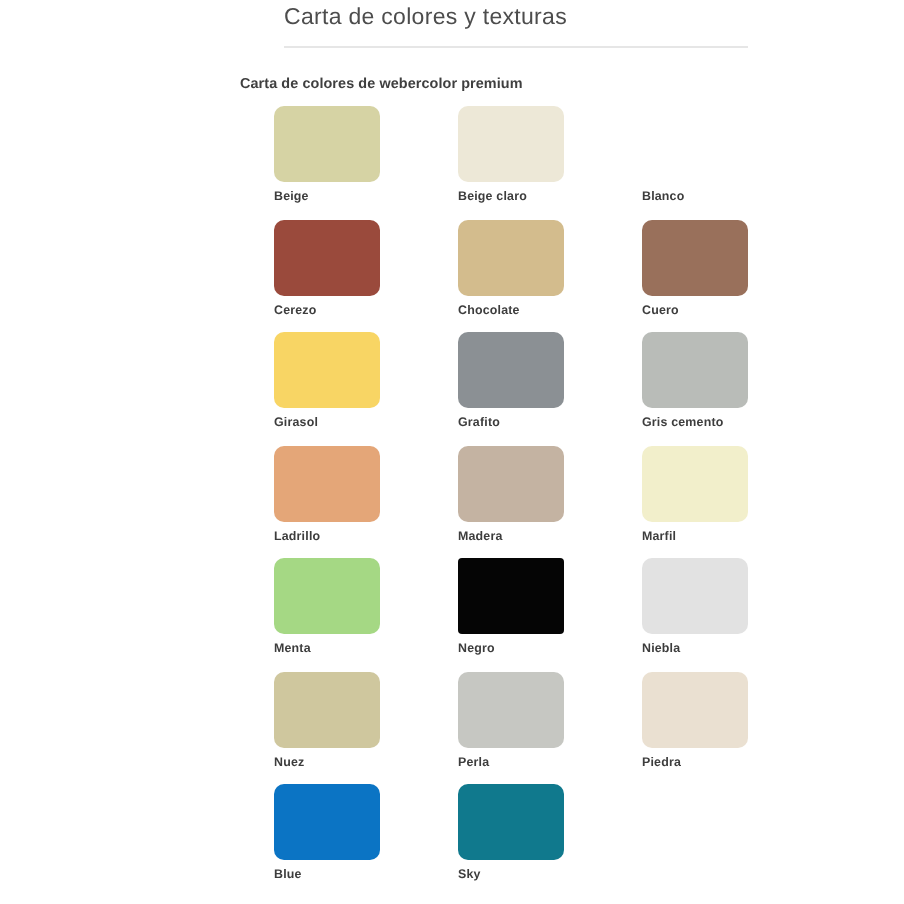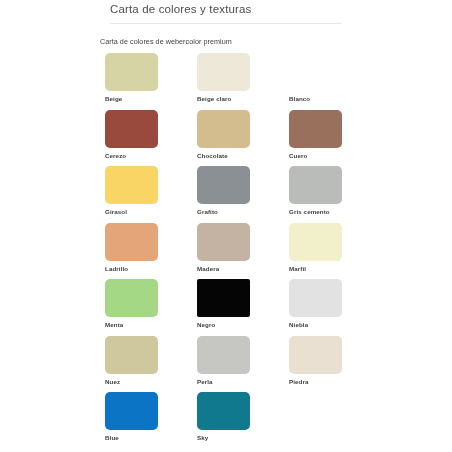--- a/index.html
+++ b/index.html
@@ -14,20 +14,21 @@
     font-family: "Liberation Sans", sans-serif;
     color: #4a4a4a;
     -webkit-font-smoothing: antialiased;
   }
 
   .page {
     position: relative;
     width: 364px;
     height: 452px;
     box-sizing: border-box;
+    margin-left: 32px;
   }
 
   
   .page-title {
     position: absolute;
     left: 110px;
     top: 3px;
     font-size: 11.5px;
     color: #4d4d4d;
     letter-spacing: 0.15px;
@@ -36,24 +37,24 @@
   .title-rule {
     position: absolute;
     left: 110px;
     top: 23px;
     width: 232px;
     height: 1px;
     background: #e6e6e6;
   }
   .section-title {
     position: absolute;
-    left: 100px;
+    left: 88px;
     top: 37px;
     font-size: 7.2px;
-    font-weight: normal;
+    font-weight: bold;
     color: #3f3f3f;
     letter-spacing: 0.05px;
     white-space: nowrap;
   }
 
   
   .grid {
     position: absolute;
     left: 105px;
     top: 53px;

